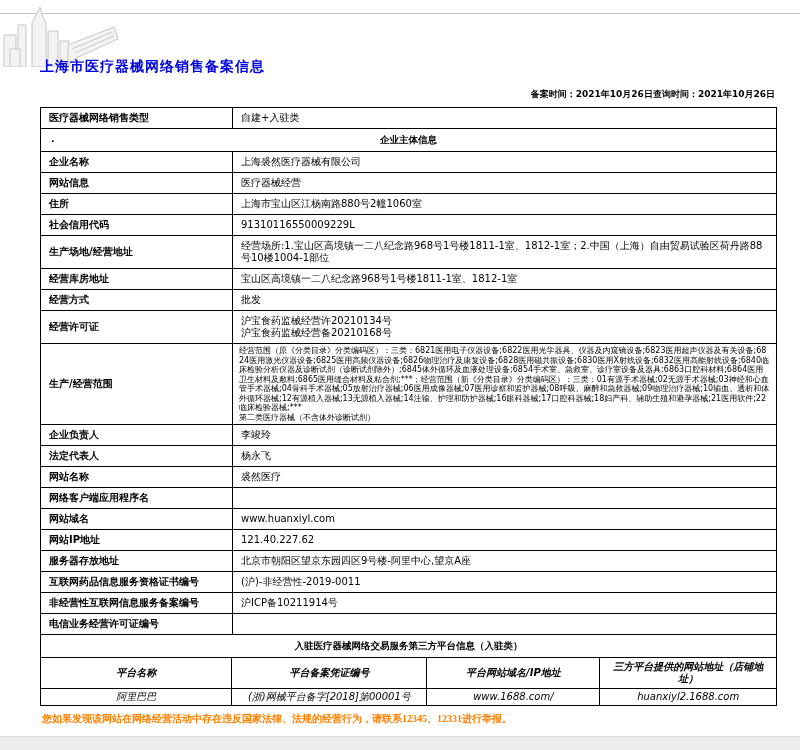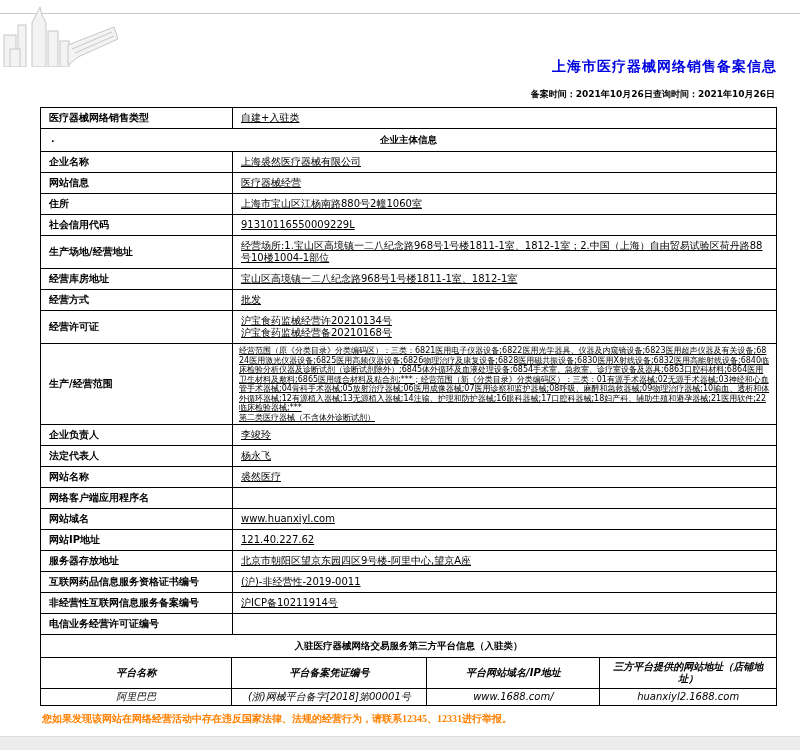--- a/index.html
+++ b/index.html
@@ -7,31 +7,31 @@
     width:800px;height:750px;position:relative;overflow:hidden;
     background:#ffffff;
     font-family:"DejaVu Sans","Liberation Sans",sans-serif;
     color:#000;
   }
   .top-rule{position:absolute;top:13px;left:0;width:800px;height:0;border-top:1px solid #c9c9c9;}
   .skyline{position:absolute;top:5px;left:2px;width:120px;height:62px;}
   .bottom-band{position:absolute;left:0;bottom:0;width:800px;height:13px;background:#ececec;border-top:1px solid #dcdcdc;}
   .page{position:absolute;left:40px;top:13px;width:737px;}
   .page-title{
-    margin:45px 0 12px 0;text-align:right;
+    margin:45px 0 12px 0;text-align:left;
     font-size:14px;font-weight:bold;color:#0000e0;letter-spacing:1px;
   }
   .times-row{display:flex;justify-content:flex-end;font-size:9px;font-weight:bold;margin:0 2px 6px 2px;}
   table{border-collapse:collapse;width:100%;table-layout:fixed;}
   td{
     border:1px solid #000;font-size:10px;line-height:12px;
     padding:4px 8px;vertical-align:middle;word-break:break-all;
   }
   td.label{font-weight:bold;}
-  td.value{white-space:pre-wrap;text-decoration:underline;}
+  td.value{white-space:pre-wrap;}
   td.value.dense{font-size:8px;line-height:9.5px;padding:2px 6px;}
   td.section{
     text-align:center;font-weight:bold;font-size:9.5px;position:relative;padding:5px 8px;
   }
   td.section .prefix{position:absolute;left:10px;top:4px;font-weight:bold;}
   table.platform{margin-top:-1px;}
   table.platform td{text-align:center;font-style:italic;}
   table.platform td.head{font-weight:bold;padding:3px 6px;}
   table.platform td.cell{padding:2px 6px;}
   .footer-notice{

